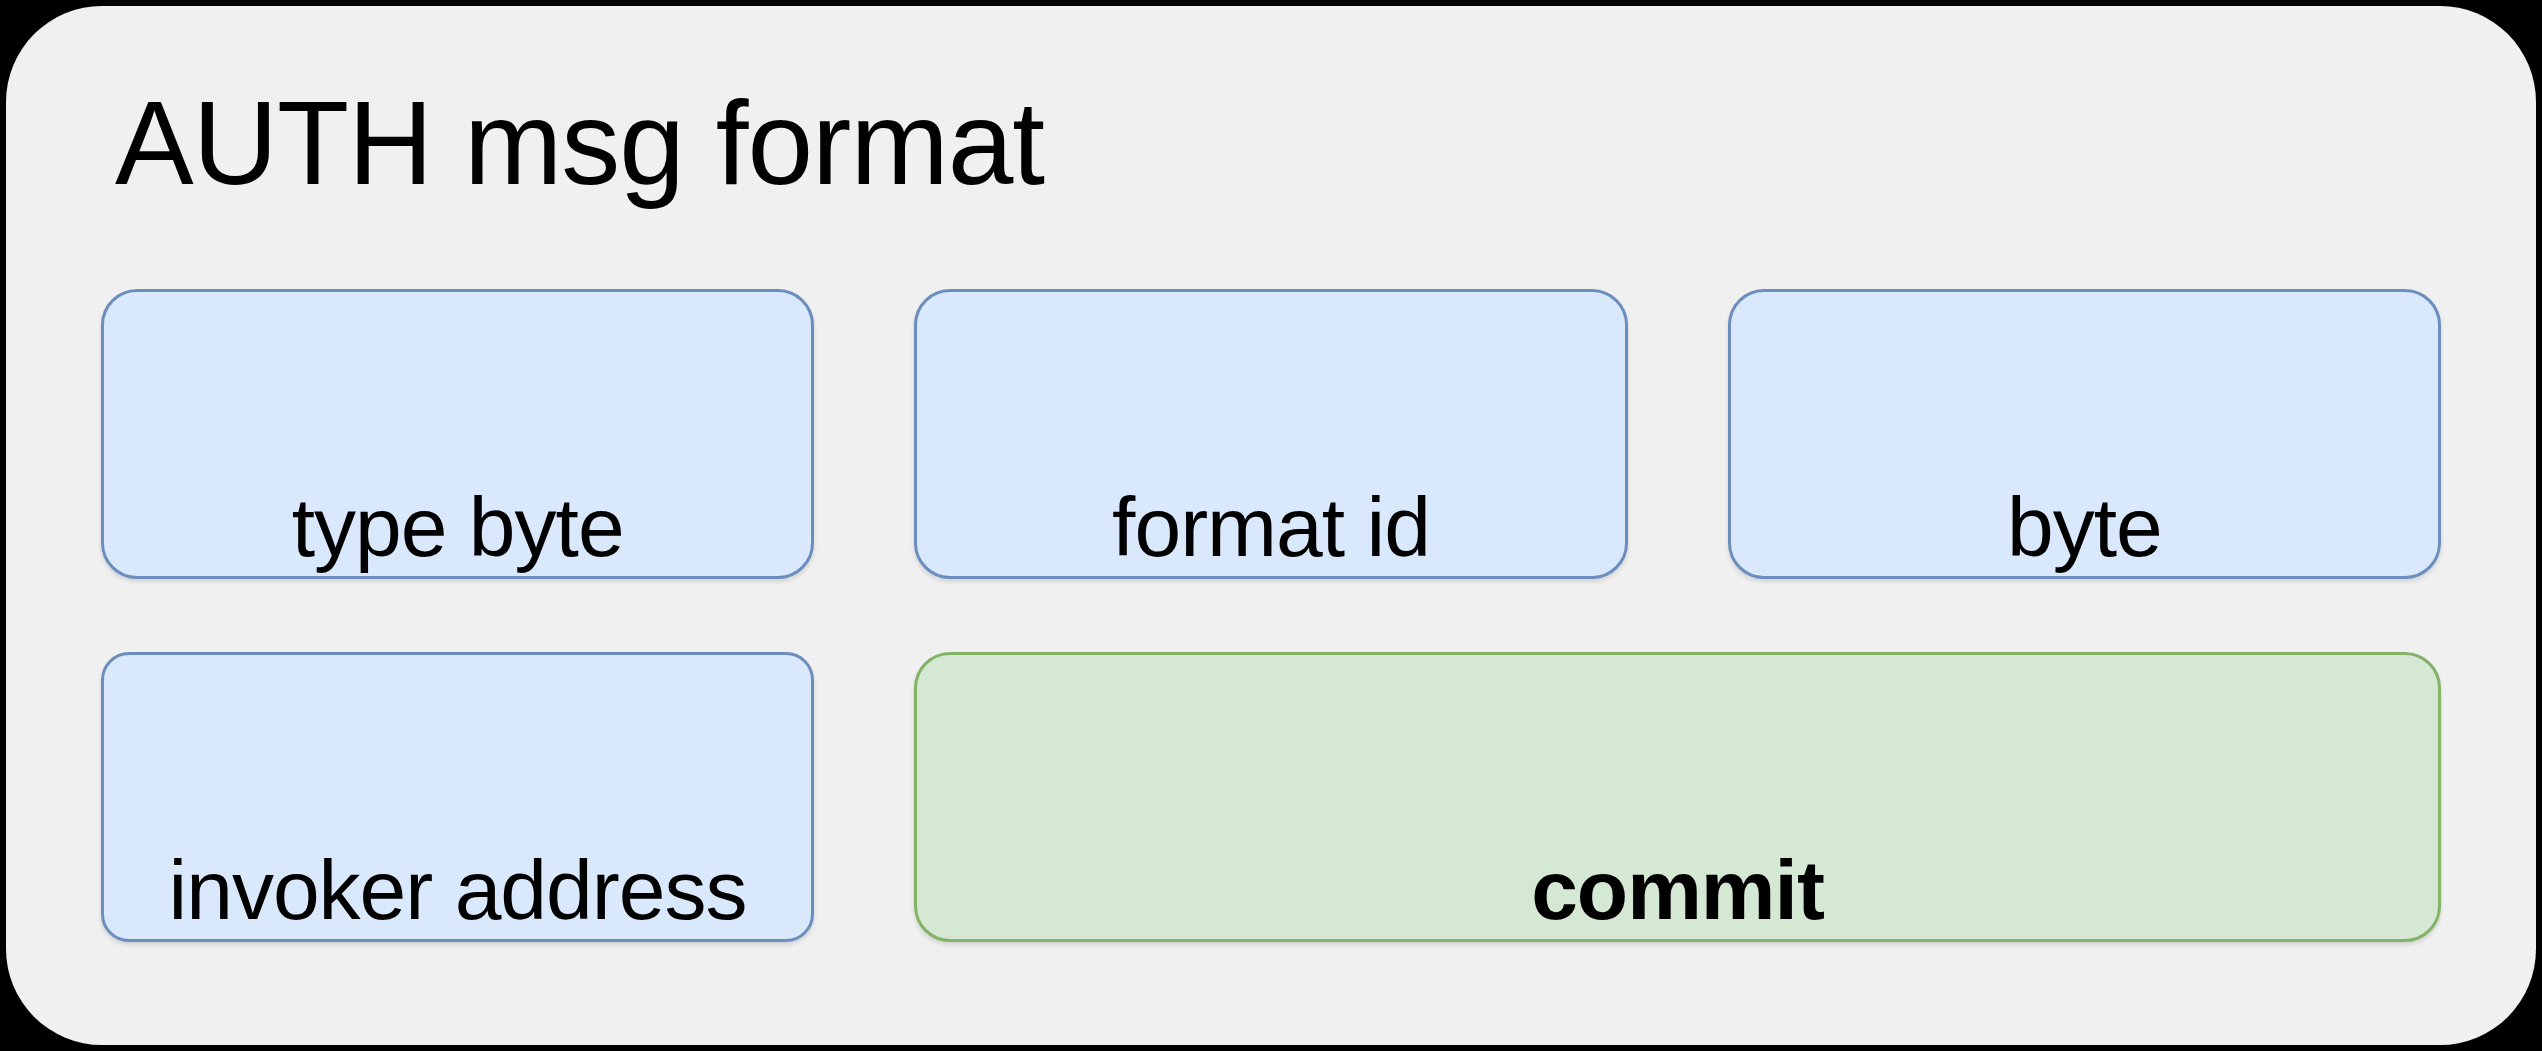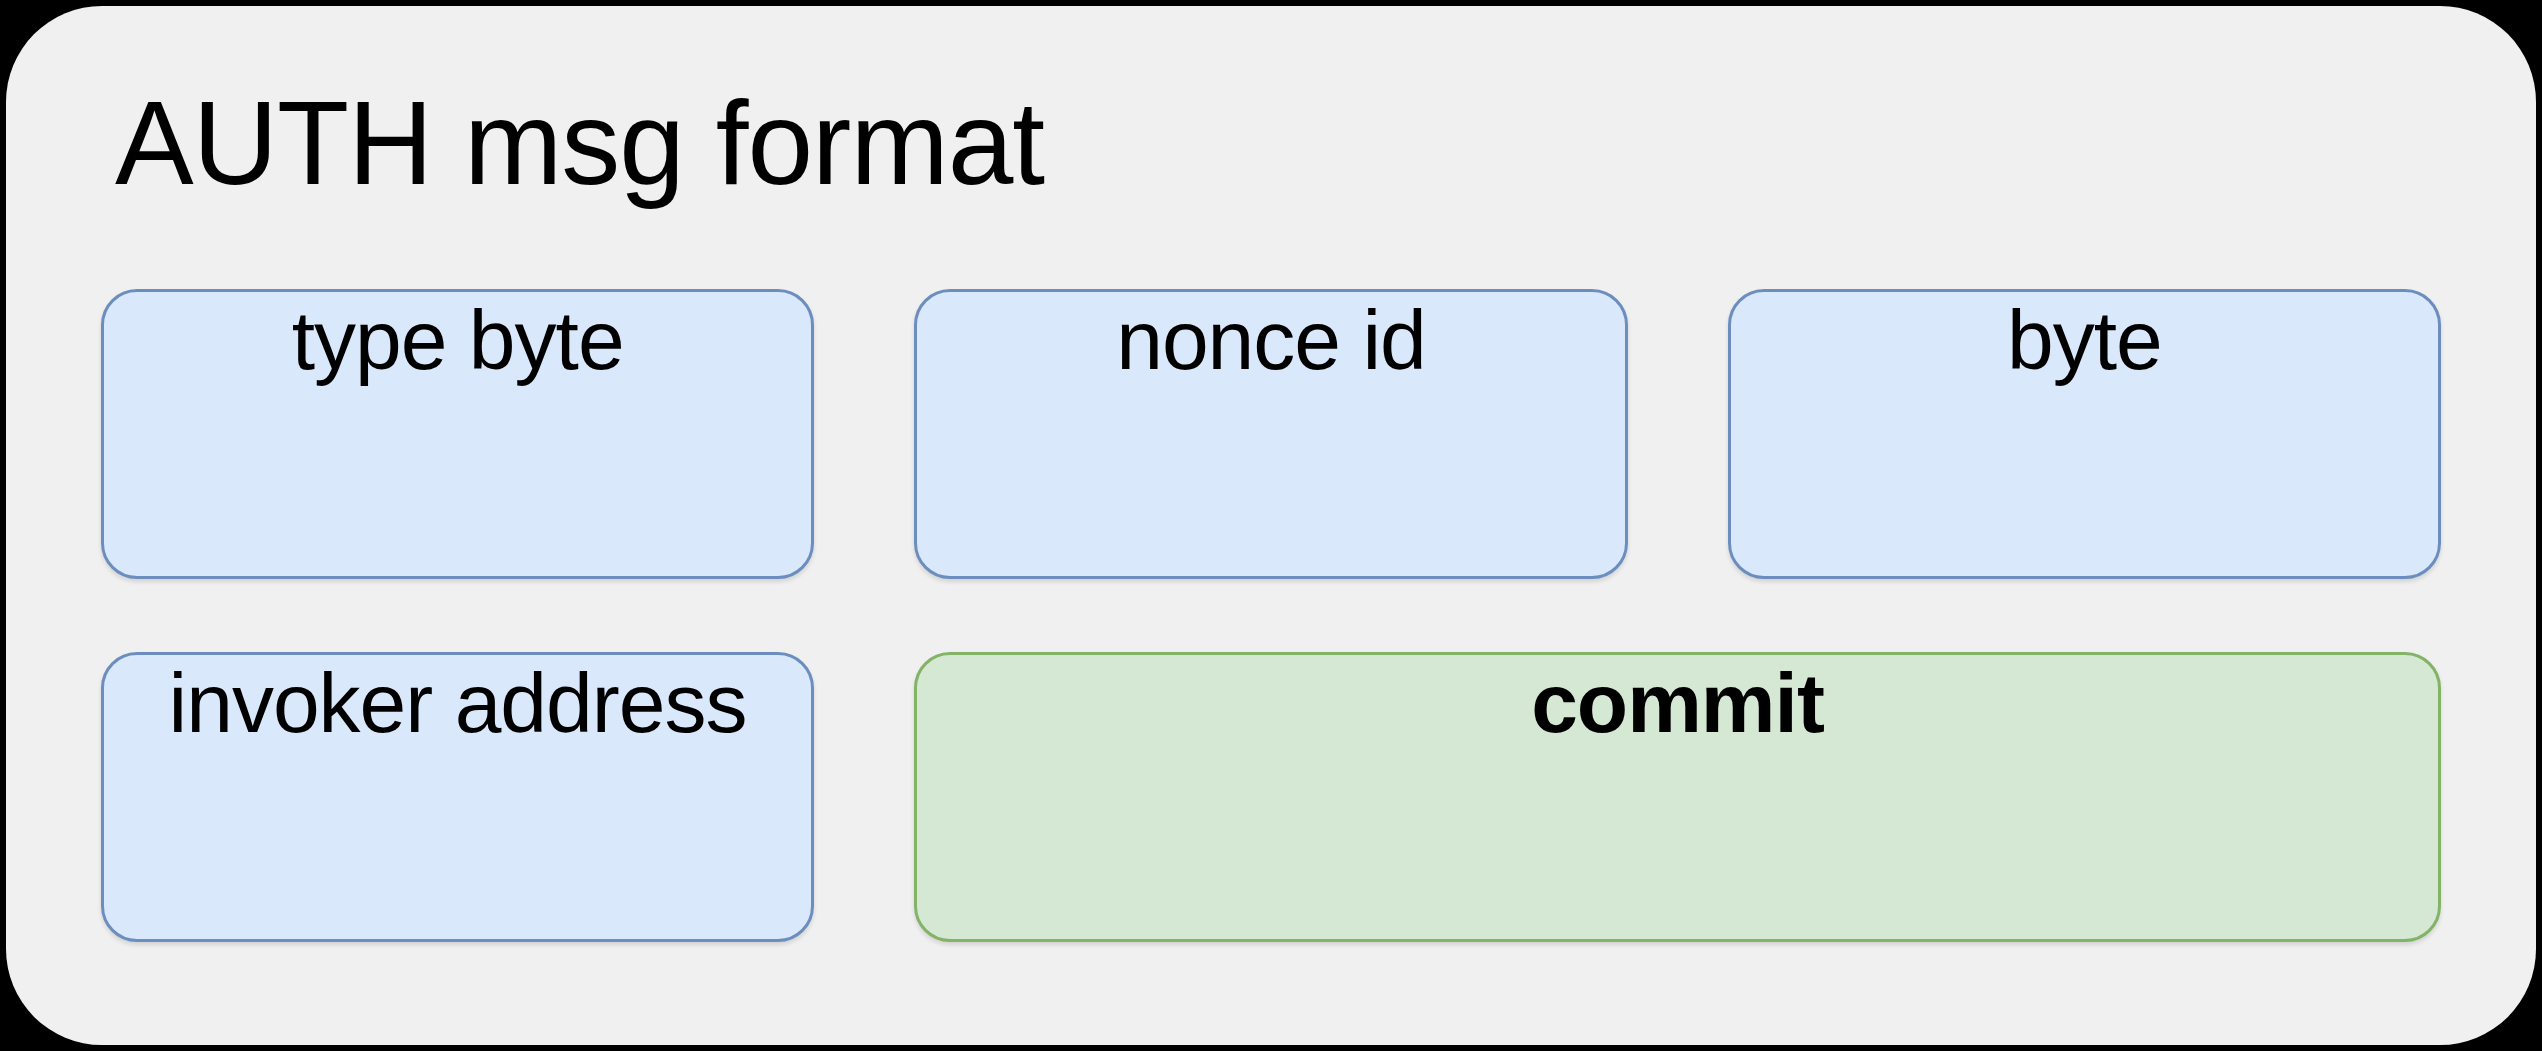--- a/index.html
+++ b/index.html
@@ -47,56 +47,56 @@
     display: flex;
     gap: 100px;
     height: 290px;
   }
   .box {
     box-sizing: border-box;
     height: 290px;
     border-radius: 36px;
     border: 3px solid;
     display: flex;
-    align-items: flex-start;
+    align-items: flex-end;
     justify-content: center;
     font-size: 84px;
     letter-spacing: -1px;
     color: var(--text, #000000);
     box-shadow: 0 3px 4px rgba(0,0,0,0.12);
     white-space: nowrap;
   }
   .box.blue {
     background: var(--blue-fill, #dae8fc);
     border-color: var(--blue-border, #6c8ebf);
   }
   .box.green {
     background: var(--green-fill, #d5e8d4);
     border-color: var(--green-border, #82b366);
   }
   .grow-1 { flex: 1 1 0; }
-  .fixed-col { flex: 0 0 713px; width: 713px; }
+  .fixed-col { flex: 0 0 713px; width: 713px; border-radius: 28px; }
   .grow-wide { flex: 1 1 auto; font-weight: bold; }
 </style>
 </head>
 <body>
 
 <div class="canvas">
   <div class="panel">
 
     <div class="title">AUTH msg format</div>
 
     <div class="rows">
 
       <div class="row">
         <div class="box blue grow-1">
           <span>type byte</span>
         </div>
         <div class="box blue grow-1">
-          <span>nonce id</span>
+          <span>format id</span>
         </div>
         <div class="box blue grow-1">
           <span>byte</span>
         </div>
       </div>
 
       <div class="row">
         <div class="box blue fixed-col">
           <span>invoker address</span>
         </div>

